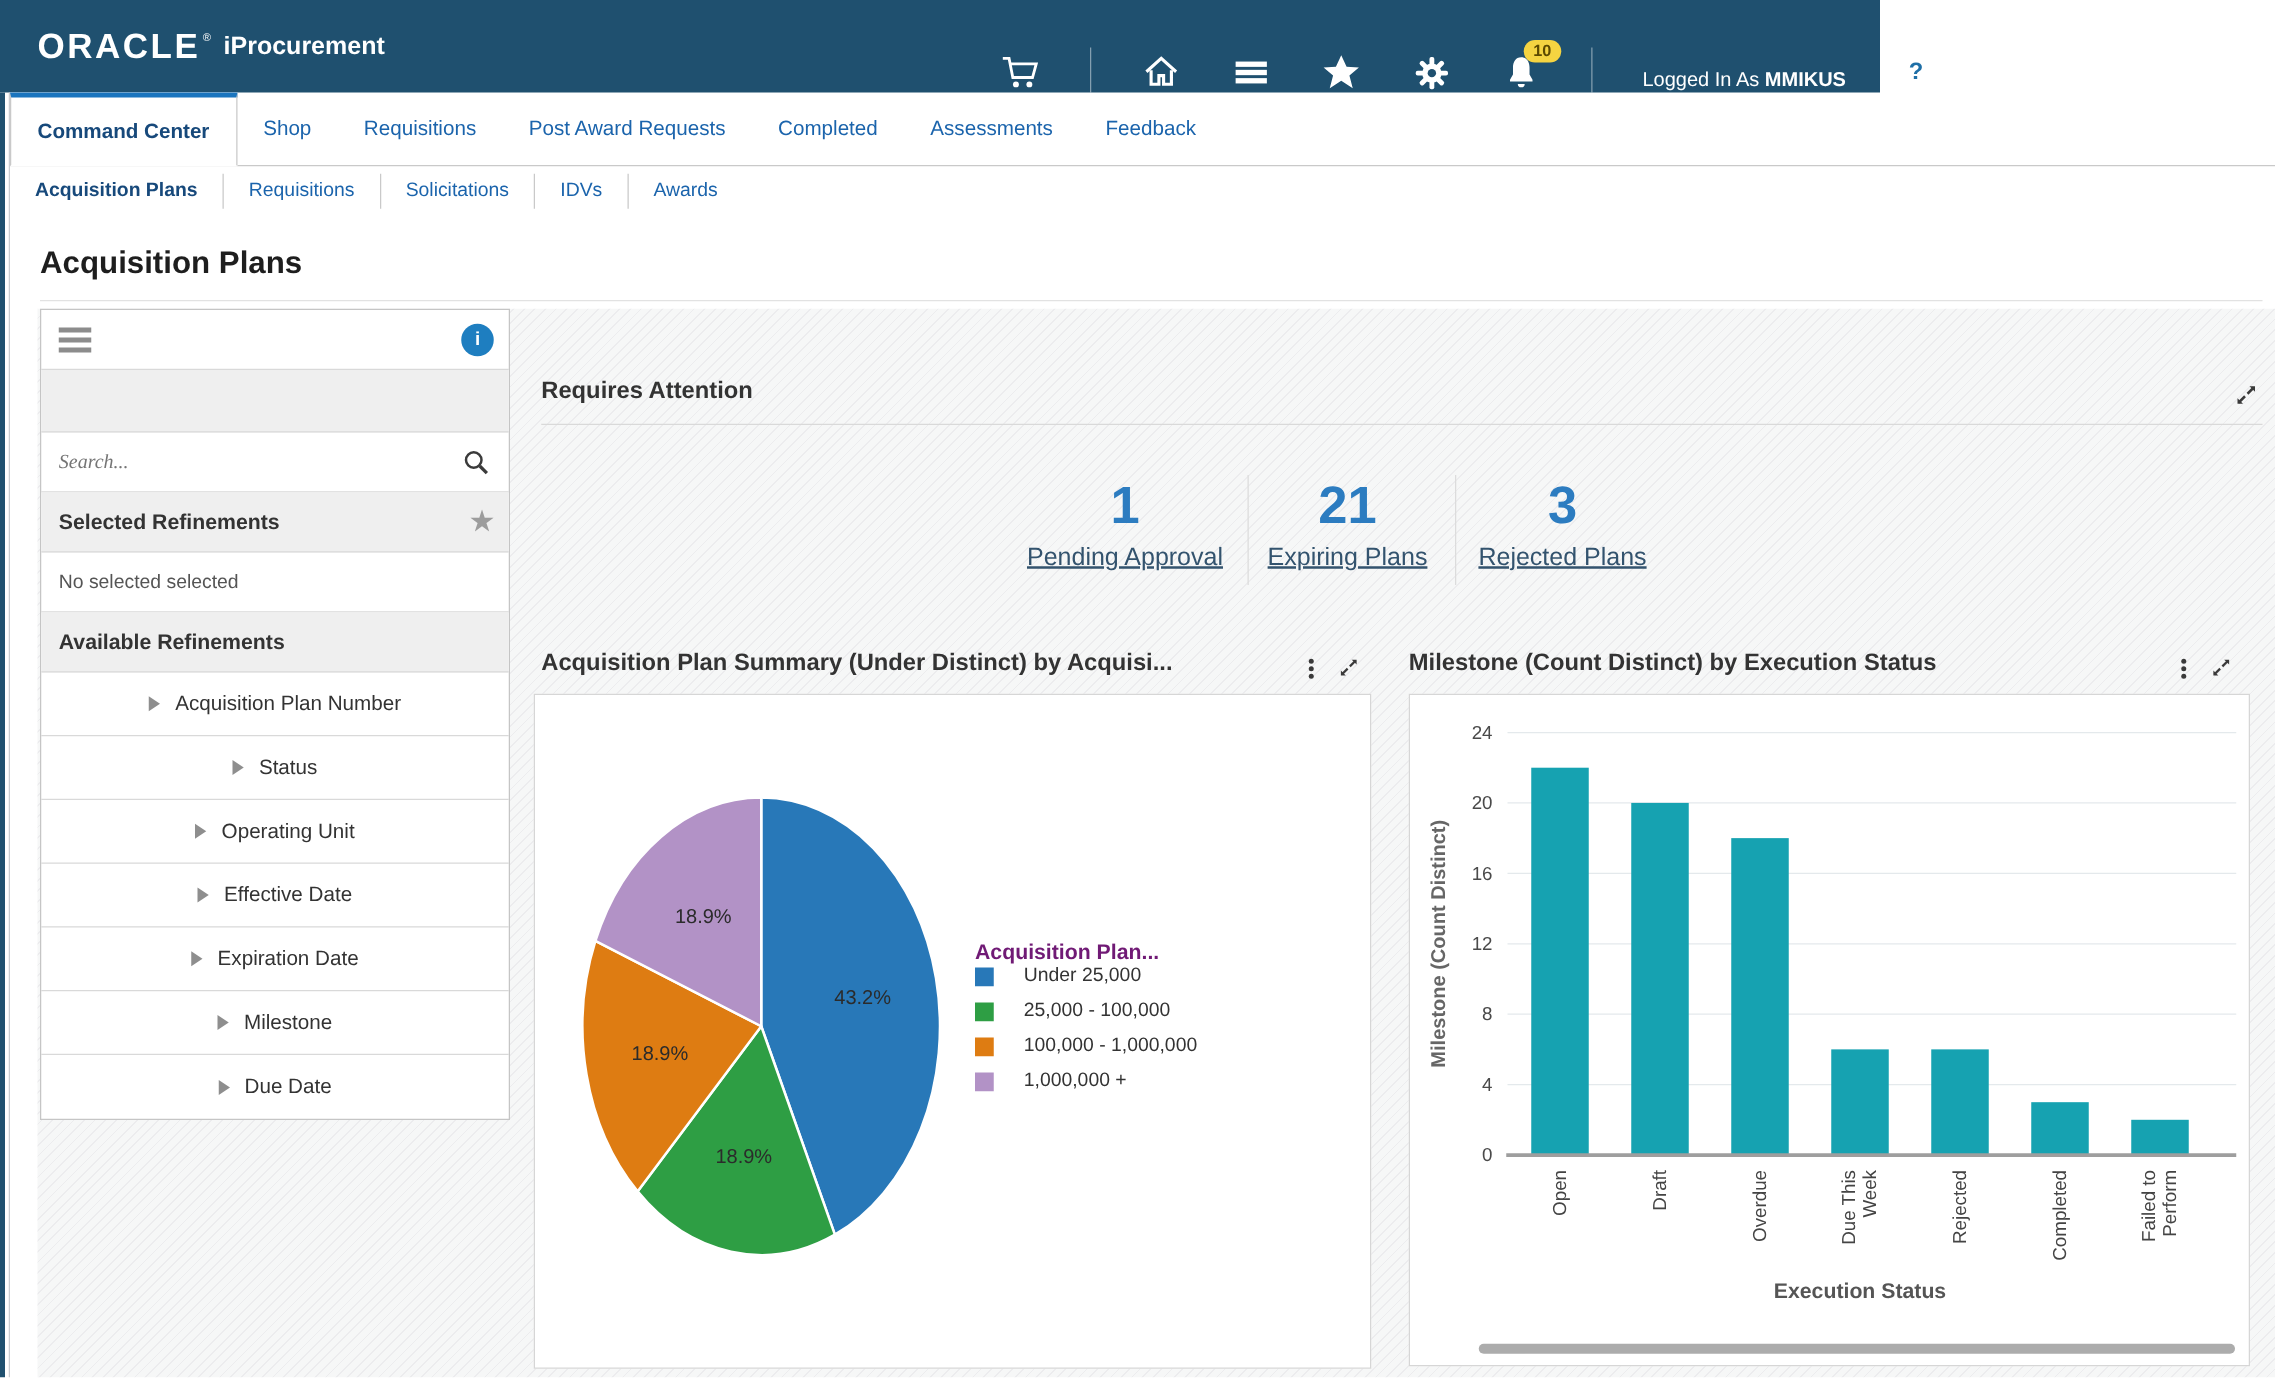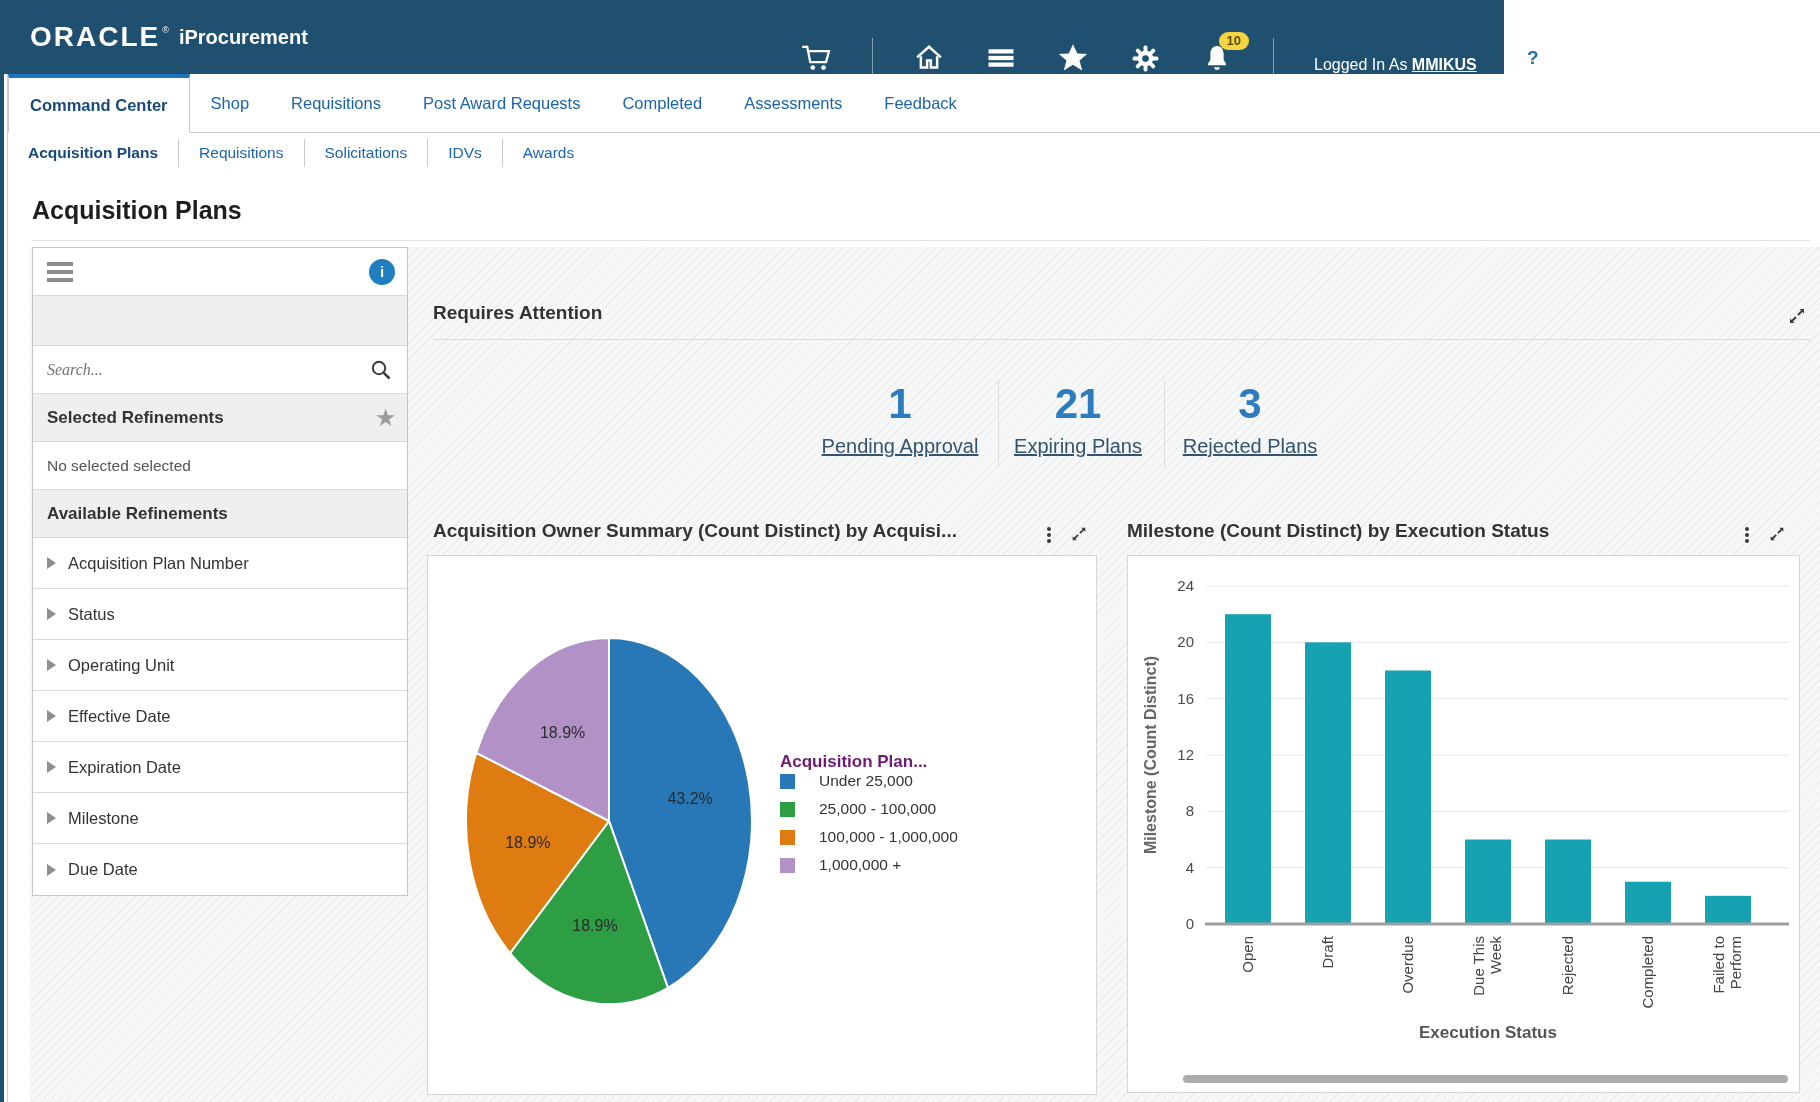--- a/index.html
+++ b/index.html
@@ -12,21 +12,21 @@
   .brand .oracle { font-size:28px; font-weight:700; letter-spacing:2px; }
   .brand .reg { font-size:9px; vertical-align:super; margin:-14px 0 0 2px; display:inline-block; }
   .brand .product { font-size:20px; font-weight:700; margin-left:10px; }
   .hicons { position:absolute; left:800px; top:0; height:74px; display:flex; align-items:flex-end; gap:40px; }
   .hic { width:32px; height:32px; display:flex; align-items:center; justify-content:center; cursor:pointer; flex:0 0 auto; }
   .hsep { width:1px; height:36px; background:rgba(255,255,255,.45); flex:0 0 auto; }
   .bellwrap { position:relative; }
   .badge { position:absolute; top:-10px; right:-16px; background:#F5D441; color:#5C4A00;
     font-size:13px; font-weight:700; border-radius:10px; padding:1px 8px; line-height:16px; }
   .login { color:#fff; font-size:16px; white-space:nowrap; }
-  .login b { font-weight:700;text-decoration:underline; }
+  .login b { font-weight:700; }
   .helpic { width:32px; height:32px; border-radius:50%; background:#fff; color:#1E6FA7;
     font-weight:700; font-size:19px; display:flex; align-items:center; justify-content:center; cursor:pointer; }
   .avatar-cut { position:absolute; left:1804px; top:18px; width:38px; height:38px;
     border:3px solid #fff; border-radius:50%; }
 
   
   .edge-blue { position:absolute; left:0; top:74px; width:4px; height:1028px; background:#1F506F; }
   .edge-gray { position:absolute; left:7px; top:74px; width:1px; height:1028px; background:#C9CCD0; }
 
   
@@ -51,21 +51,21 @@
   .sidebar { position:absolute; left:32px; top:247px; width:376px; background:#fff;
     border:1px solid #C5C5C5; }
   .sb-row { display:flex; align-items:center; border-bottom:1px solid #D9D9D9; padding:0 14px; position:relative; }
   .sb-top { height:48px; }
   .sb-gray { height:50px; background:#EFEFEF; }
   .sb-search { height:48px; }
   .sb-search input { flex:1; border:none; outline:none; font-style:italic; font-size:16px; color:#767676;
     font-family:Liberation Serif, serif; background:transparent; }
   .sb-head { height:48px; background:#EFEFEF; font-size:17px; font-weight:700; color:#333; }
   .sb-nofilters { height:48px; font-size:15.5px; color:#555; }
-  .sb-item { height:51px; font-size:16.5px; color:#333; cursor:pointer; gap:12px; }
+  .sb-item { height:51px; font-size:16.5px; color:#333; cursor:pointer; gap:12px;justify-content:center; }
   .sb-item:last-child { border-bottom:none; }
   .burger { display:flex; flex-direction:column; gap:4px; cursor:pointer; }
   .burger i { display:block; width:26px; height:4px; background:#8C8C8C; }
   .infoic { position:absolute; right:12px; width:26px; height:26px; border-radius:50%; background:#1E7EC0;
     color:#fff; font-weight:700; font-size:15px; display:flex; align-items:center; justify-content:center; cursor:pointer; }
   .sb-star { position:absolute; right:12px; color:#9C9C9C; font-size:21px; }
   .tri { width:0; height:0; border-left:9px solid #8E8E8E; border-top:6px solid transparent;
     border-bottom:6px solid transparent; flex:0 0 auto; }
 
   
@@ -261,21 +261,21 @@
   <div class="num">21</div>
   <div class="lab">Expiring Plans</div>
 </div>
 <div class="metric m3">
   <div class="num">3</div>
   <div class="lab">Rejected Plans</div>
 </div>
 <div class="mdiv md1"></div>
 <div class="mdiv md2"></div>
 
-<div class="panel-title pt-pie">Acquisition Owner Summary (Count Distinct) by Acquisi...</div>
+<div class="panel-title pt-pie">Acquisition Plan Summary (Under Distinct) by Acquisi...</div>
 <div class="icbtn" style="left:1038px; top:524px;">
   <svg width="18" height="18" viewBox="0 0 18 18" fill="#3A3A3A">
       <circle cx="9" cy="3" r="2"></circle>
       <circle cx="9" cy="9" r="2"></circle>
       <circle cx="9" cy="15" r="2"></circle>
     </svg>
 </div>
 <div class="icbtn" style="left:1068px; top:523px;">
   <svg width="18" height="18" viewBox="0 0 20 20" fill="#3A3A3A">
     <polygon points="12.6,3 17,3 17,7.4"></polygon>

